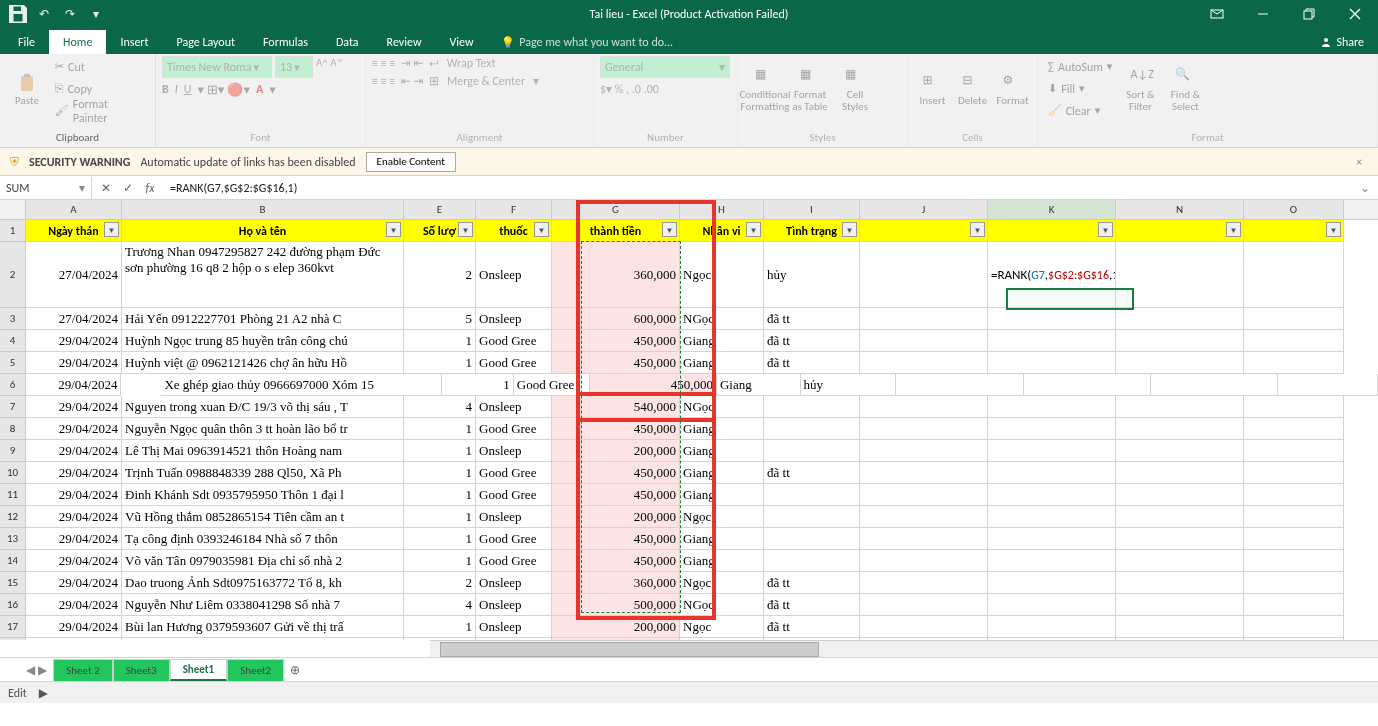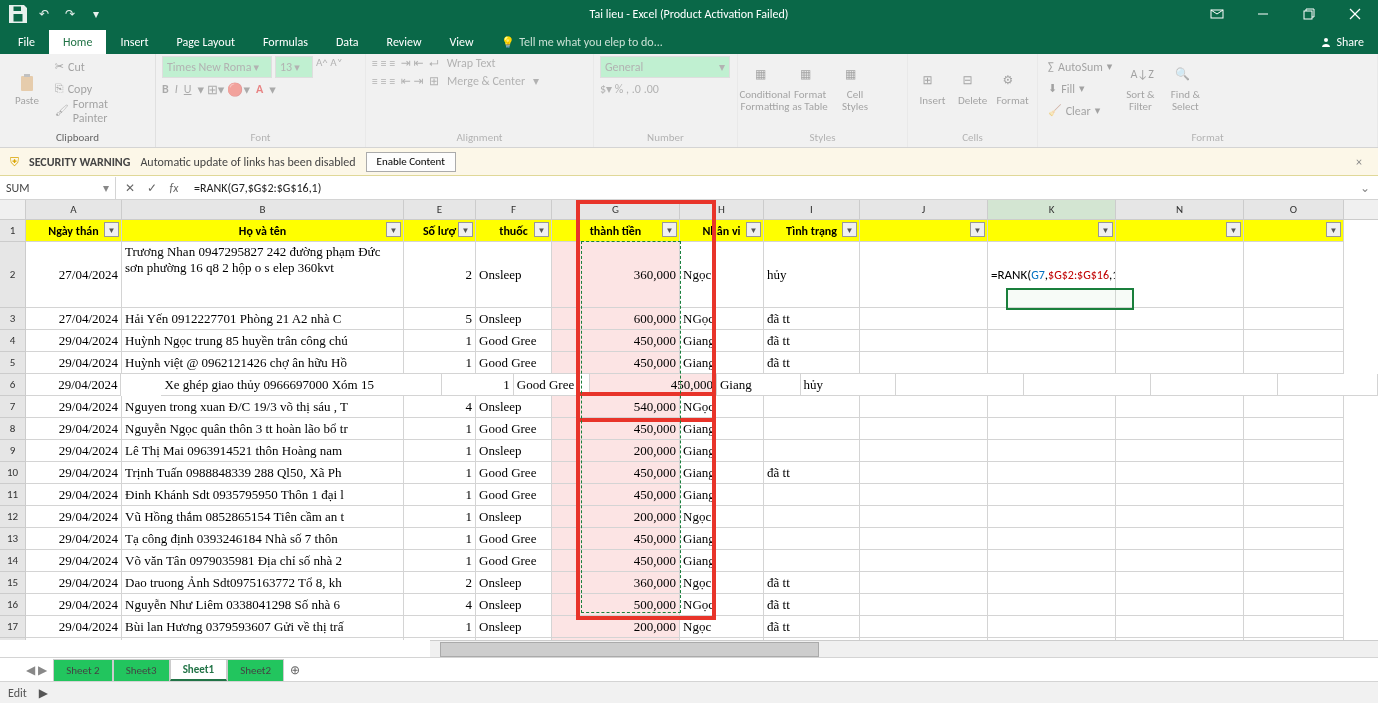--- a/index.html
+++ b/index.html
@@ -26,21 +26,21 @@
 .bigbtn-label{font-size:11px;text-align:center;line-height:1.1}
 .smrow{display:flex;flex-direction:column;gap:1px;justify-content:center}
 .smbtn{height:21px;display:flex;align-items:center;gap:4px;padding:0 4px;color:#444;font-size:11px;cursor:pointer}
 .dimmed{opacity:.45;pointer-events:none}
 .combo{height:22px;border:1px solid #c8c8c8;background:#86efac;display:flex;align-items:center;padding:0 4px;font-size:11px;color:#666;gap:2px}
 .msgbar{height:28px;background:#fcf7e8;border-bottom:1px solid #e0d898;display:flex;align-items:center;padding:0 10px;gap:10px;font-size:12px;color:#444}
 .msgbar .shield{color:#d9a400}
 .msgbar button{height:20px;padding:0 10px;border:1px solid #ababab;background:#fdfdfd;font-size:11px;cursor:pointer}
 .msgbar .close-x{margin-left:auto;color:#888;cursor:pointer;padding:0 6px}
 .fbar{height:24px;background:#fff;border-bottom:1px solid #d4d4d4;display:flex;align-items:center}
-.namebox{width:116px;height:22px;border-right:1px solid #d4d4d4;padding:0 6px;display:flex;align-items:center;font-size:12px;color:#444}
+.namebox{width:92px;height:22px;border-right:1px solid #d4d4d4;padding:0 6px;display:flex;align-items:center;font-size:12px;color:#444}
 .fx-btns{display:flex;align-items:center;gap:2px;padding:0 4px;color:#666}
 .fx-btns span{width:20px;text-align:center;cursor:pointer}
 .fx-input{flex:1;padding:0 6px;font-size:12px;color:#222}
 .grid-area{position:relative;height:440px;overflow:hidden;background:#fff}
 .colhdrs{display:flex;height:20px;background:#f0f0f0;border-bottom:1px solid #ccc}
 .rowhdr-corner{width:26px;background:#f0f0f0;border-right:1px solid #ccc}
 .colhdr{background:#e6e6e6;border-right:1px solid #ccc;display:flex;align-items:center;justify-content:center;font-size:11px;color:#333}
 .colhdr.sel{background:#d3e5d2}
 .gridbody{position:relative}
 .row{display:flex;height:22px}
@@ -107,21 +107,21 @@
 
 <div class="ribtabs">
   <div class="ribtab file">File</div>
   <div class="ribtab active">Home</div>
   <div class="ribtab">Insert</div>
   <div class="ribtab">Page Layout</div>
   <div class="ribtab">Formulas</div>
   <div class="ribtab">Data</div>
   <div class="ribtab">Review</div>
   <div class="ribtab">View</div>
-  <div class="ribtab tell">Tell me what you elep to do...</div>
+  <div class="ribtab tell">Page me what you want to do...</div>
   <div class="share">
       <svg width="12" height="12" viewBox="0 0 12 12" fill="currentColor">
         <circle cx="6" cy="4" r="2"></circle>
         <path d="M2 11c0-2 2-3 4-3s4 1 4 3"></path>
       </svg>
       <span>Share</span>
     </div>
 </div>
 
 <div class="ribbon">
@@ -504,21 +504,21 @@
         <div class="cell" style="width: 84px;">Ngọc</div>
         <div class="cell" style="width: 96px;">đã tt</div>
         <div class="cell" style="width: 128px;"></div>
         <div class="cell" style="width: 128px;"></div>
         <div class="cell" style="width: 128px;"></div>
         <div class="cell" style="width: 100px;"></div>
       </div>
       <div class="row">
         <div class="rowhdr">16</div>
         <div class="cell num" style="width: 96px;">29/04/2024</div>
-        <div class="cell" style="width: 282px;">Nguyễn Như Liêm 0338041298 Số nhà 6</div>
+        <div class="cell" style="width: 282px;">Nguyễn Như Liêm 0338041298 Số nhà 7</div>
         <div class="cell num" style="width: 72px;">4</div>
         <div class="cell" style="width: 76px;">Onsleep</div>
         <div class="cell num pink" style="width: 128px;">500,000</div>
         <div class="cell" style="width: 84px;">NGọc</div>
         <div class="cell" style="width: 96px;">đã tt</div>
         <div class="cell" style="width: 128px;"></div>
         <div class="cell" style="width: 128px;"></div>
         <div class="cell" style="width: 128px;"></div>
         <div class="cell" style="width: 100px;"></div>
       </div>

